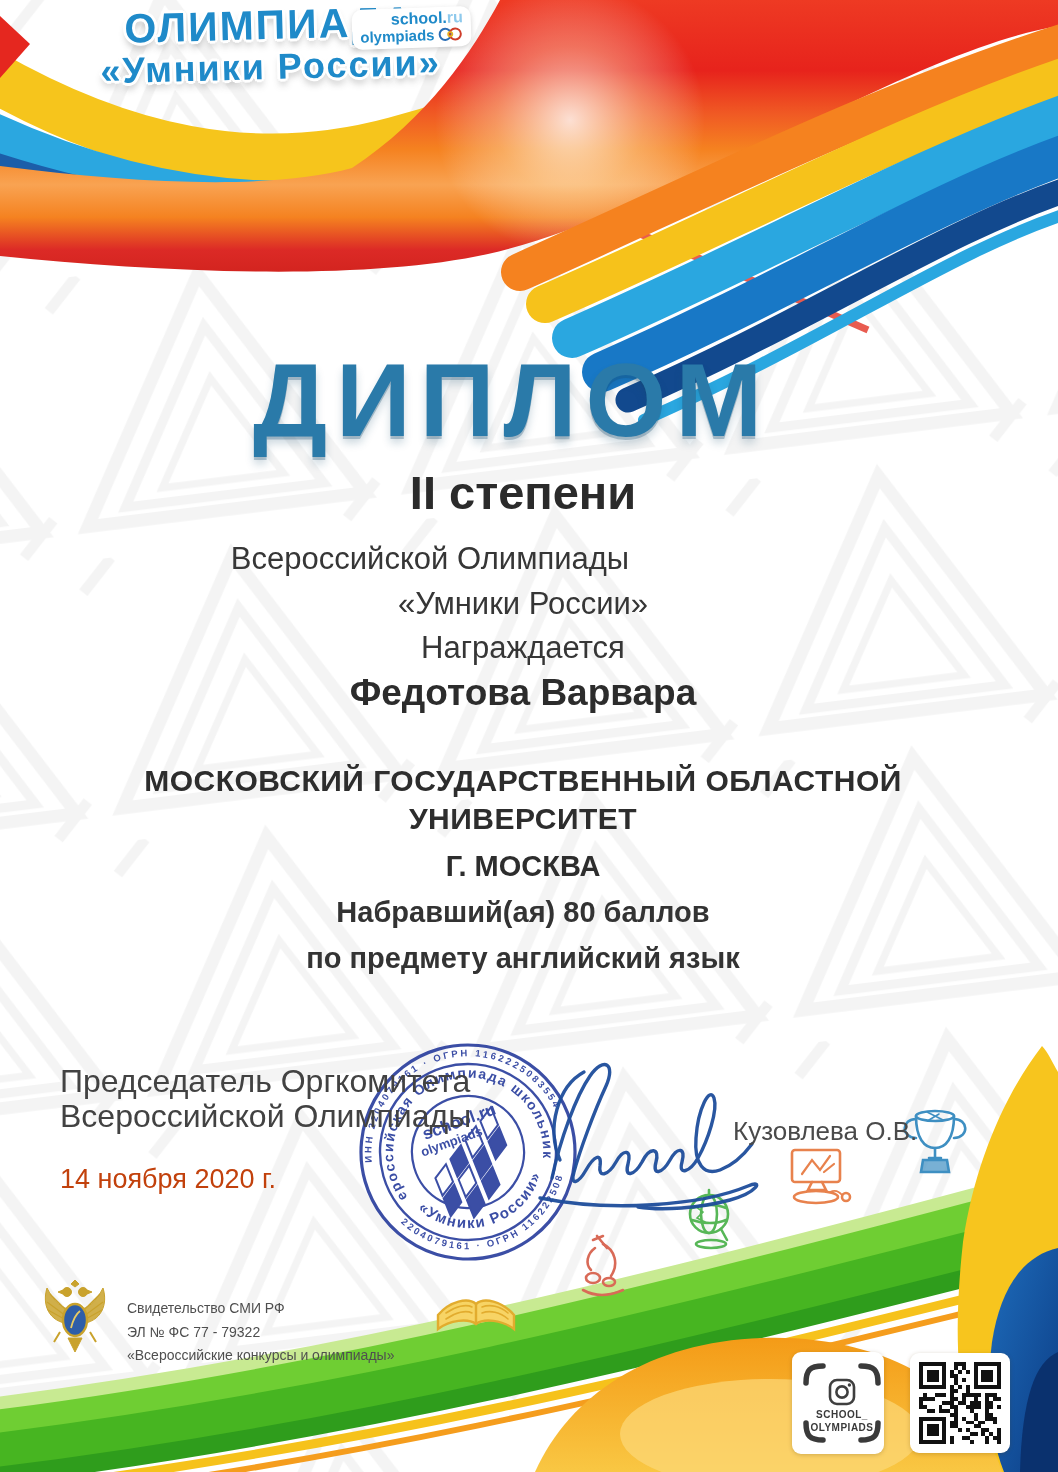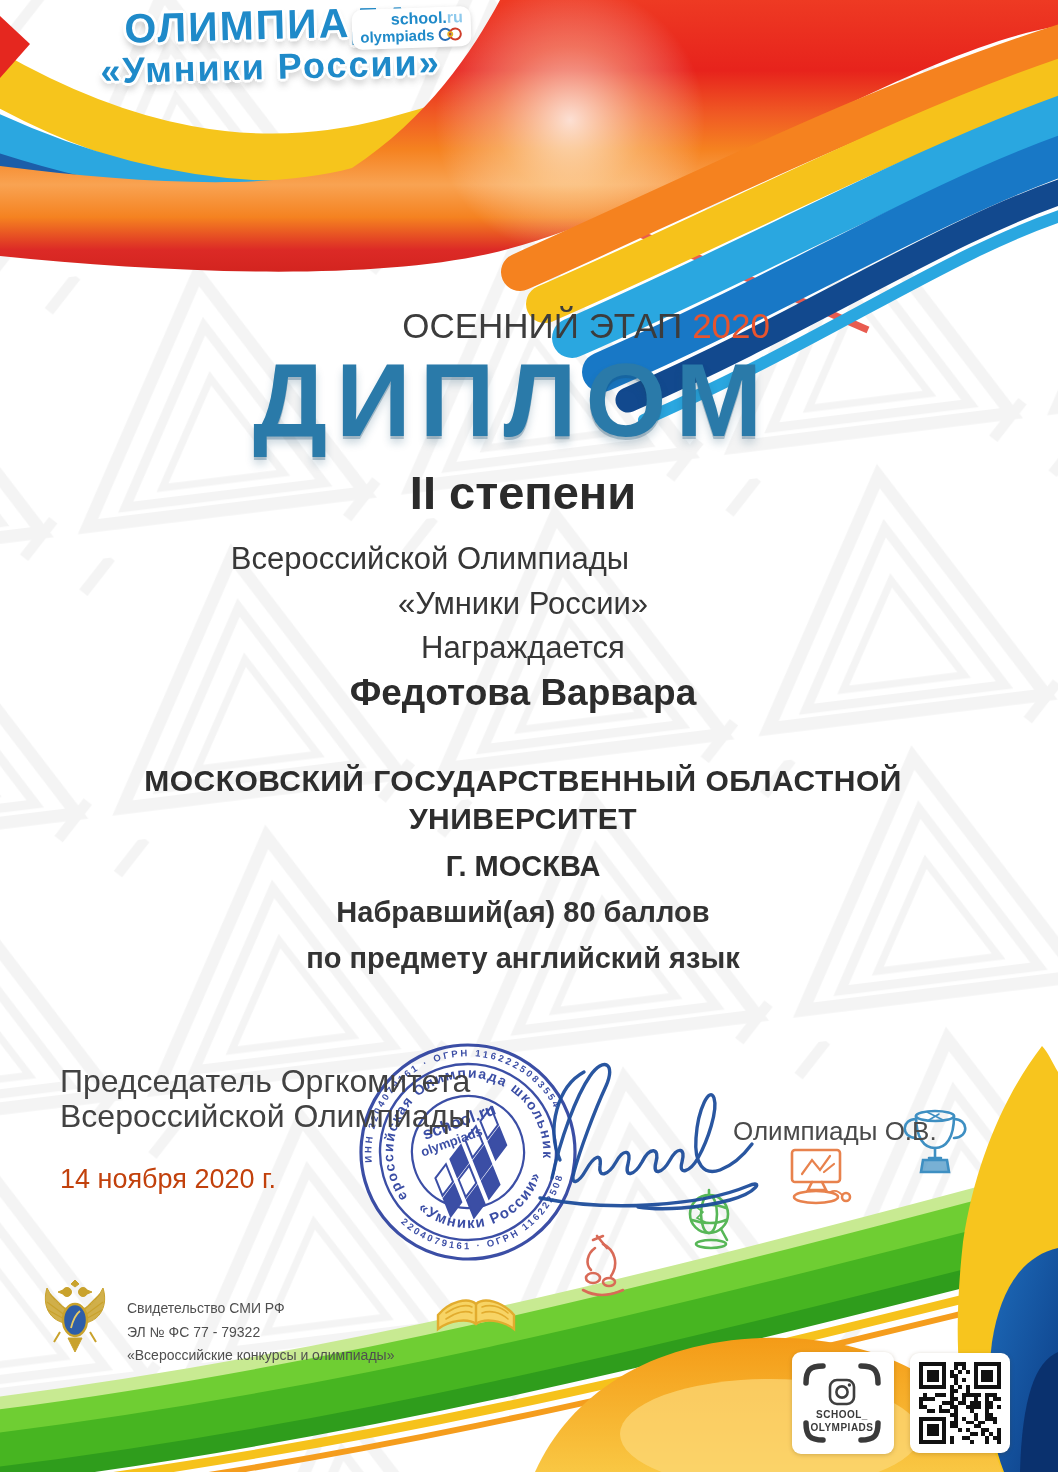--- a/index.html
+++ b/index.html
@@ -52,21 +52,21 @@
   .l-score {top:896px; font-size:29px; font-weight:bold; color:#333; transform:translateX(-6px);}
   .l-subj  {top:942px; font-size:29px; font-weight:bold; color:#333; transform:translateX(-6px);}
   
   .chairman{left:60px; top:1064px; font-size:32px; line-height:35px; color:#424242; z-index:4;}
   .date-line{left:60px; top:1164px; font-size:27px; color:#c2410c; z-index:4;}
   .number-line{left:113px; top:1230px; font-size:31px; font-weight:bold; letter-spacing:1px; color:#2f2f2f; z-index:4;}
   .signer{left:733px; top:1116px; font-size:26px; color:#4a4a4a; z-index:4;}
   
   .media-block{left:127px; top:1297px; font-size:14px; line-height:23.5px; color:#4f4f4f; z-index:4;}
   .badge{background:#fff; border-radius:9px; box-shadow:0 1px 4px rgba(90,60,0,.25); z-index:6;}
-  .badge-insta{left:792px; top:1352px; width:102px; height:102px;}
+  .badge-insta{left:792px; top:1352px; width:92px; height:102px;}
   .badge-qr{left:910px; top:1353px; width:100px; height:100px; padding:9px; box-sizing:border-box;}
   .z1{z-index:1}.z2{z-index:2}.z3{z-index:3}
 </style>
 </head>
 <body>
 
 <div class="page">
 
   <svg class="abs" width="1058" height="1472" style="left:0;top:0;z-index:0;">
     <defs>
@@ -195,42 +195,39 @@
     <div class="partner-r2">
       <span>olympiads</span>
       <svg width="26" height="15" viewBox="0 0 26 15">
         <circle cx="8" cy="7.5" r="5.6" fill="none" stroke="#2a6db5" stroke-width="2"></circle>
         <circle cx="18" cy="7.5" r="5.6" fill="none" stroke="#cf3d2a" stroke-width="2"></circle>
         <circle cx="13" cy="7.5" r="2.2" fill="none" stroke="#e9b01e" stroke-width="1.6"></circle>
       </svg>
     </div>
   </div>
 
-  <div class="abs stage-line">
-    <span>ОСЕННИЙ ЭТАП</span><span class="yr">2020</span>
-  </div>
   <div class="abs big-title">ДИПЛОМ</div>
   <div class="abs degree">II степени</div>
 
   <div class="abs cline l-olymp1">Всероссийской Олимпиады</div>
   <div class="abs cline l-olymp2">«Умники России»</div>
   <div class="abs cline l-award">Награждается</div>
   <div class="abs cline l-name">Федотова Варвара</div>
   <div class="abs cline l-inst1">МОСКОВСКИЙ ГОСУДАРСТВЕННЫЙ ОБЛАСТНОЙ</div>
   <div class="abs cline l-inst2">УНИВЕРСИТЕТ</div>
   <div class="abs cline l-city">Г. МОСКВА</div>
   <div class="abs cline l-score">Набравший(ая) 80 баллов</div>
   <div class="abs cline l-subj">по предмету английский язык</div>
 
   <div class="abs chairman">
     <div>Председатель Оргкомитета</div>
     <div>Всероссийской Олимпиады</div>
   </div>
   <div class="abs date-line">14 ноября 2020 г.</div>
-  <div class="abs signer">Олимпиады О.В.</div>
+  <div class="abs signer">Кузовлева О.В.</div>
 
   <svg class="abs z2" width="260" height="260" viewBox="-130 -130 260 260" style="left:338px;top:1022px;">
     <defs>
       <path id="arcTop" d="M -69 30 A 75 75 0 1 1 69 30" fill="none"></path>
       <path id="arcBot" d="M -62 44 A 76 76 0 0 0 62 44" fill="none"></path>
       <path id="numTop" d="M -92 32 A 97 97 0 1 1 92 32" fill="none"></path>
       <path id="numBot" d="M -85 48 A 98 98 0 0 0 85 48" fill="none"></path>
     </defs>
     <g transform="rotate(-16)" stroke="#2b3f9e" fill="none" opacity="0.92">
       <circle r="107" stroke-width="3.2"></circle>

